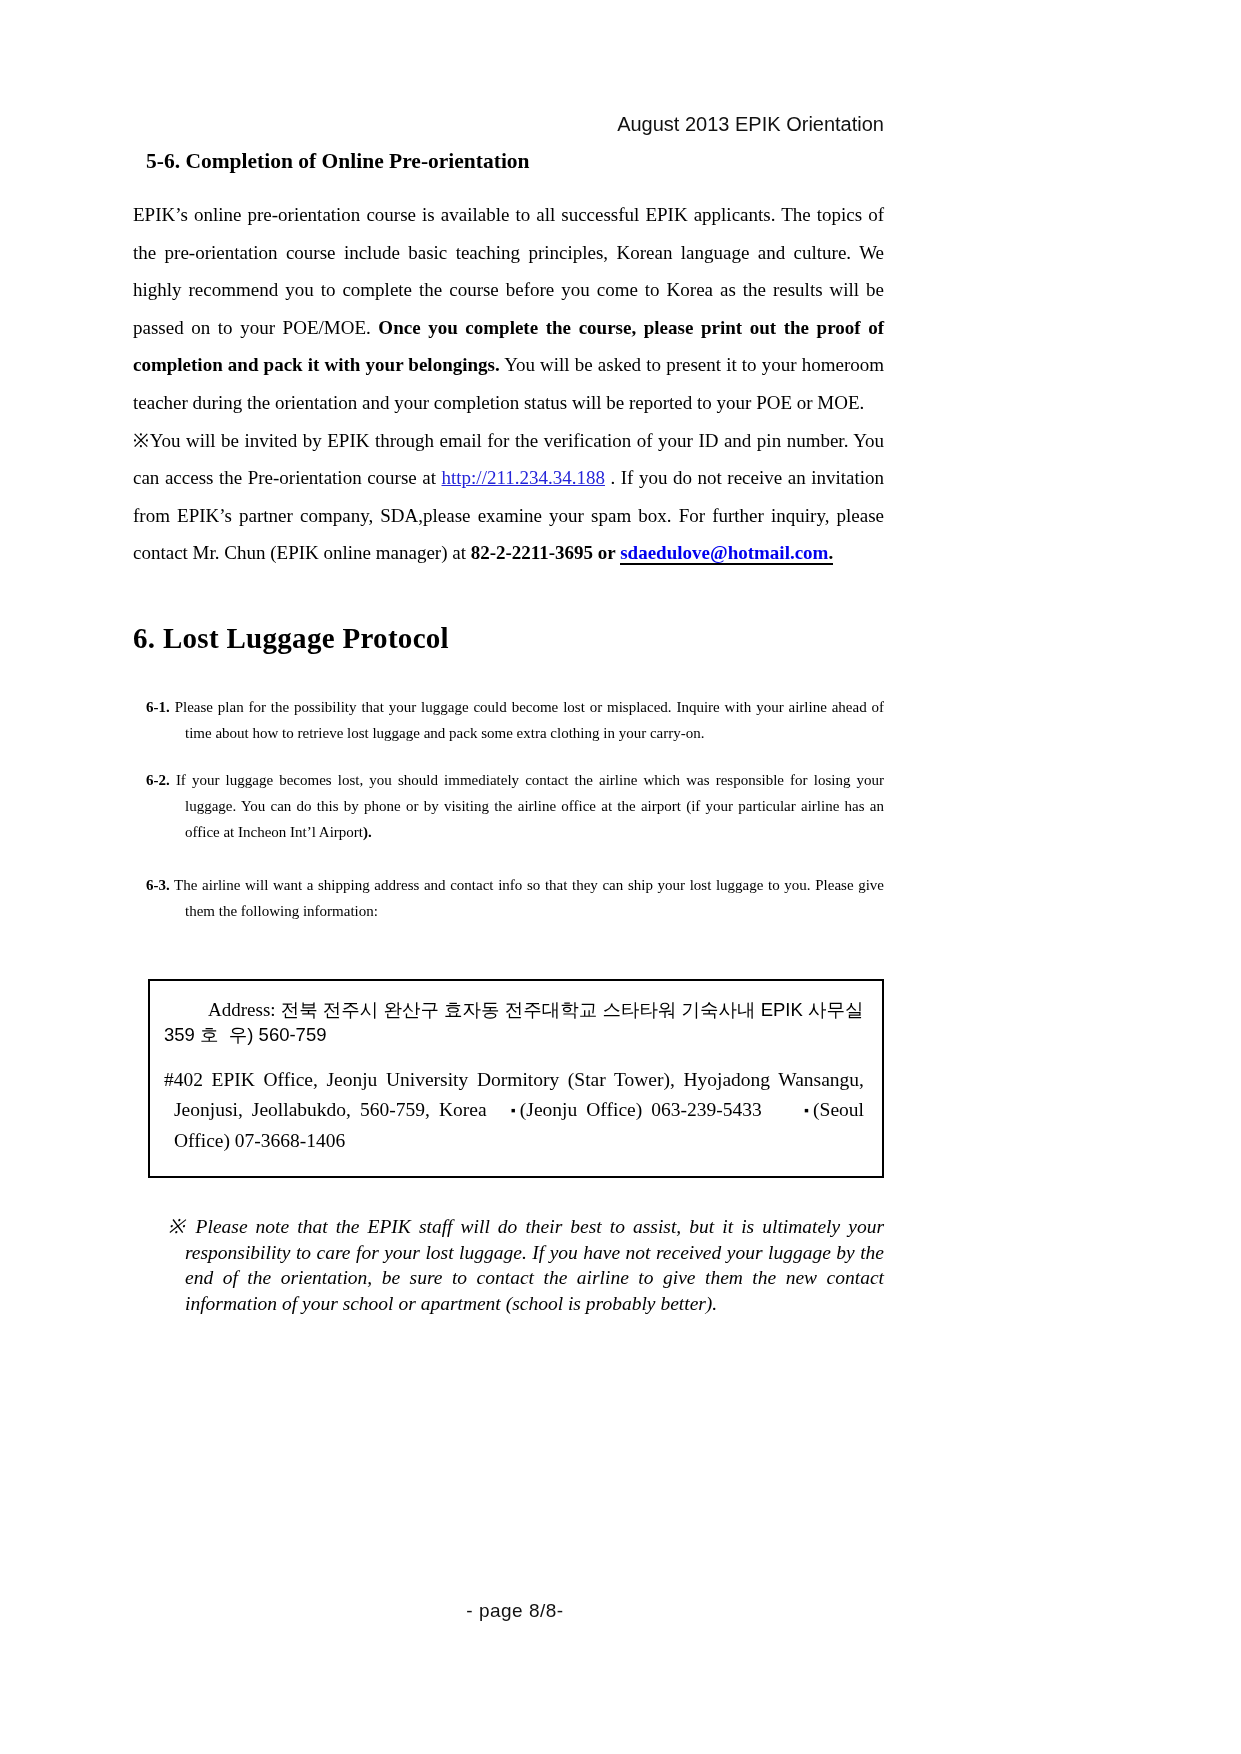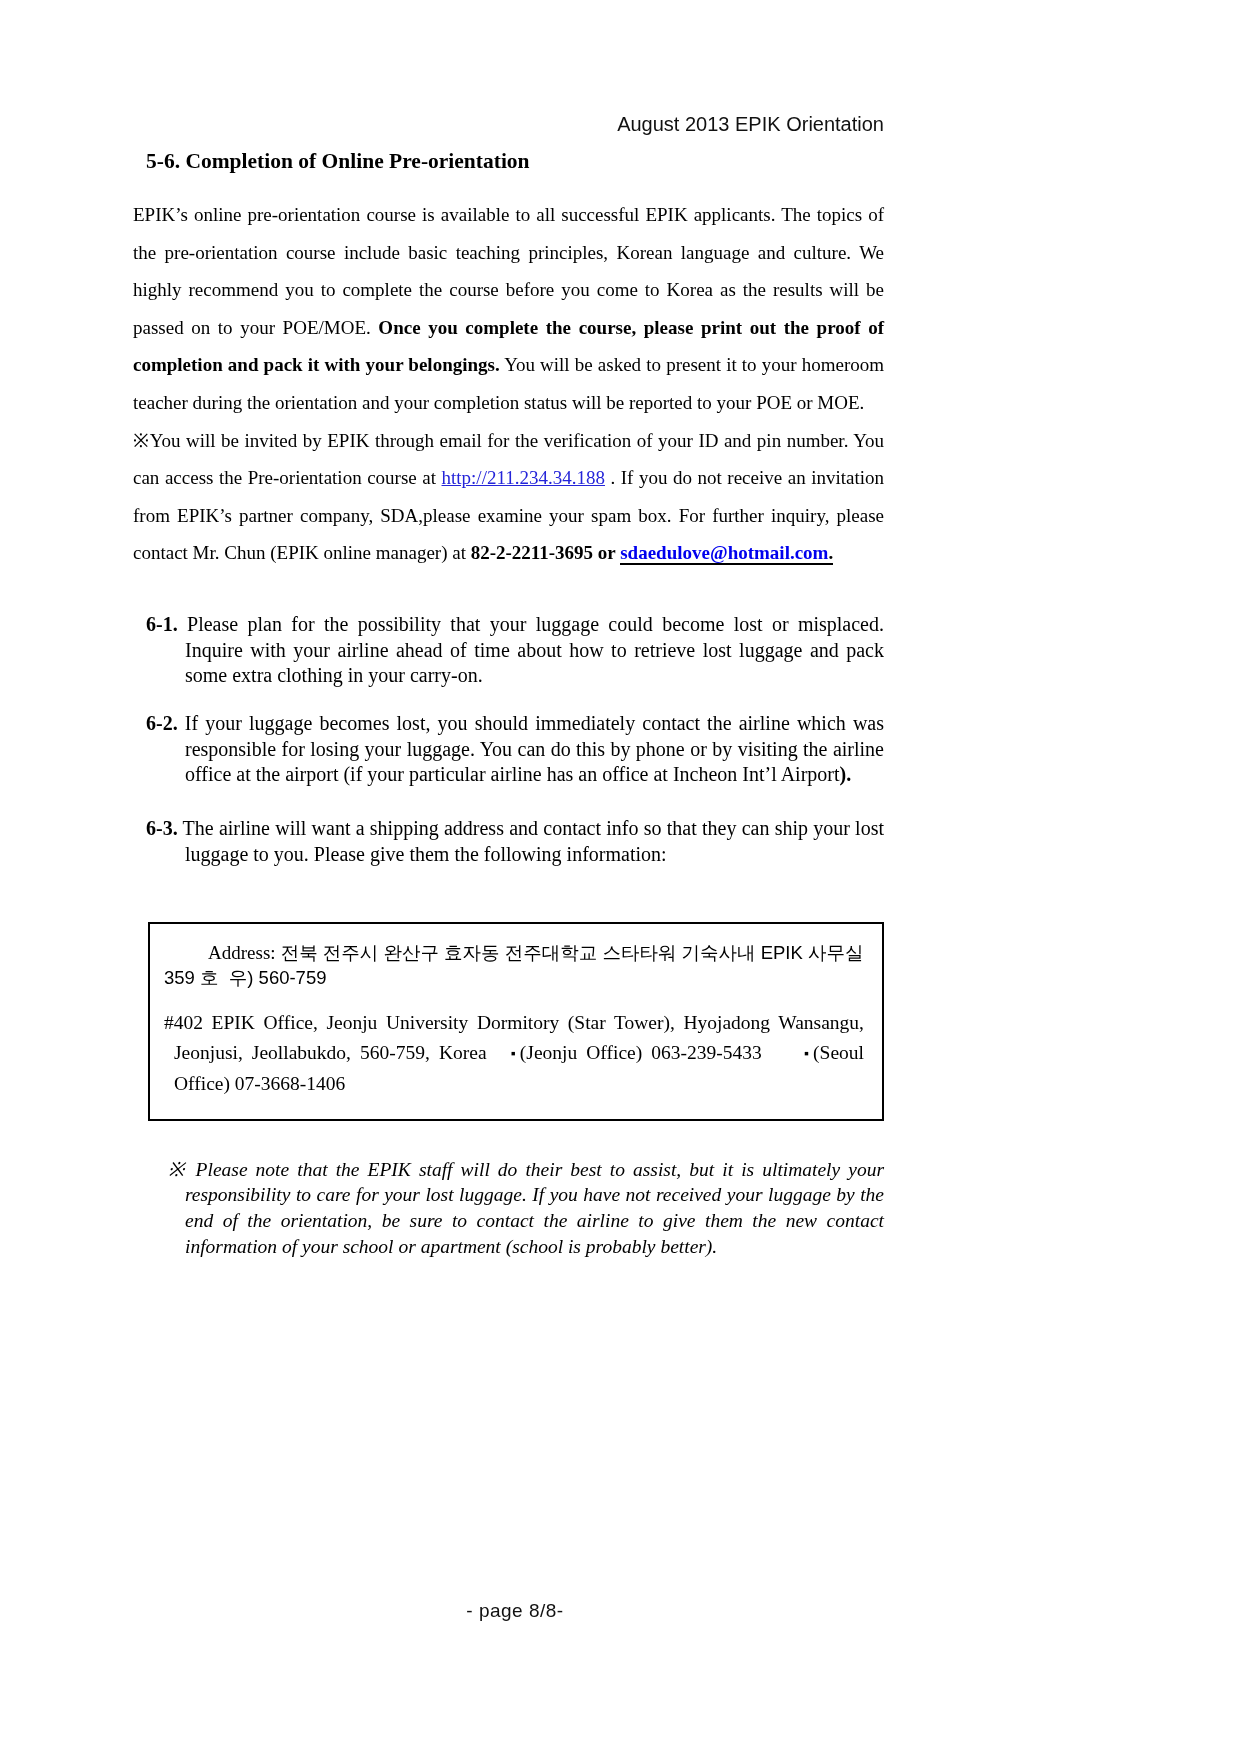--- a/index.html
+++ b/index.html
@@ -47,21 +47,21 @@
     font-weight: bold;
   }
   .link-email { cursor: pointer; }
   .h-6 {
     margin: 50px 0 0 0;
     font-size: 29px;
     font-weight: bold;
     letter-spacing: 0.3px;
   }
   .item {
-    font-size: 20px;
+    font-size: 15px;
     line-height: 25.7px;
     text-align: justify;
     padding-left: 52px;
     text-indent: -39px;
     margin: 0;
   }
   .item-61 { margin-top: 40px; }
   .item-62 { margin-top: 22px; }
   .item-63 { margin-top: 28px; }
   .item .num { font-weight: bold; }
@@ -137,20 +137,21 @@
 
     <div class="doc-header">August 2013 EPIK Orientation</div>
 
     <div class="h-56">5-6. Completion of Online Pre-orientation</div>
 
     <div class="para-56">
       <p><span>EPIK’s online pre-orientation course is available to all successful EPIK applicants. The topics of the pre-orientation course include basic teaching principles, Korean language and culture. We highly recommend you to complete the course before you come to Korea as the results will be passed on to your POE/MOE. </span><span class="b">Once you complete the course, please print out the proof of completion and pack it with your belongings.</span><span> You will be asked to present it to your homeroom teacher during the orientation and your completion status will be reported to your POE or MOE.</span></p>
       <p><span>※You will be invited by EPIK through email for the verification of your ID and pin number. You can access the Pre-orientation course at </span><span class="link-http" style="color:#2424d9">http://211.234.34.188</span><span> . If you do not receive an invitation from EPIK’s partner company, SDA,please examine your spam box. For further inquiry, please contact Mr. Chun (EPIK online manager) at </span><span class="b">82-2-2211-3695 or </span><span class="email-wrap"><span class="link-email" style="color:#0000ee">sdaedulove@hotmail.com</span><span>.</span></span></p>
     </div>
 
+    <div class="h-6">6. Lost Luggage Protocol</div>
 
     <p class="item item-61"><span class="num">6-1.</span> <span>Please plan for the possibility that your luggage could become lost or misplaced. Inquire with your airline ahead of time about how to retrieve lost luggage and pack some extra clothing in your carry-on.</span></p>
 
     <p class="item item-62"><span class="num">6-2.</span> <span>If your luggage becomes lost, you should immediately contact the airline which was responsible for losing your luggage. You can do this by phone or by visiting the airline office at the airport (if your particular airline has an office at Incheon Int’l Airport</span><span class="b">).</span></p>
 
 
     <p class="item item-63"><span class="num">6-3.</span> <span>The airline will want a shipping address and contact info so that they can ship your lost luggage to you. Please give them the following information:</span></p>
 
     <div class="address-box">
       <div class="korean-line"><span class="addr-label">Address:</span><span class="korean-text"> 전북 전주시 완산구 효자동 전주대학교 스타타워 기숙사내 EPIK 사무실 359 호  우) 560-759</span></div>

